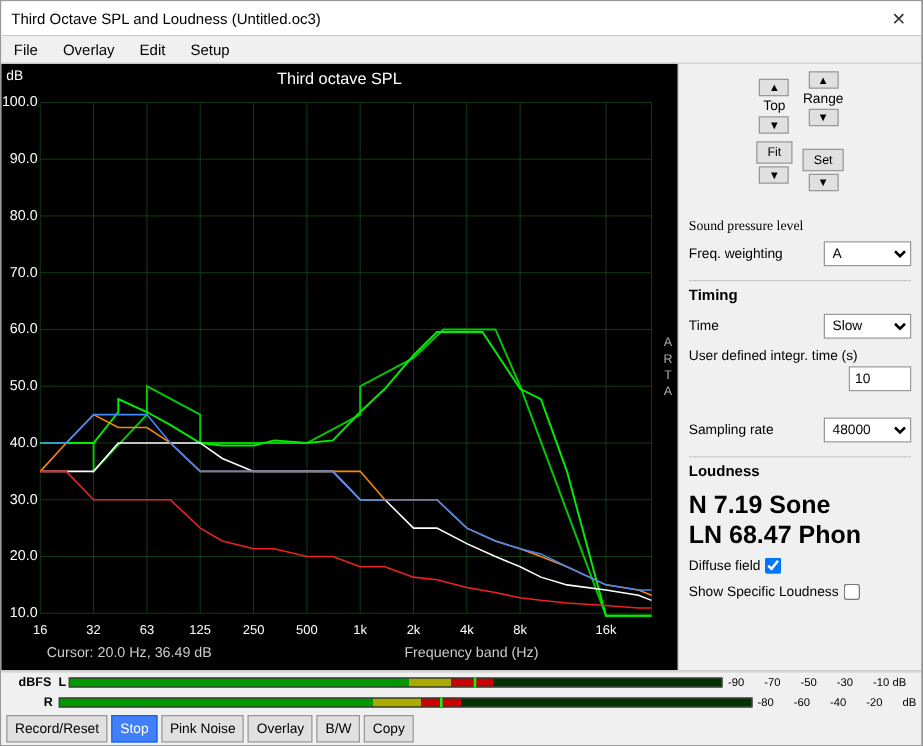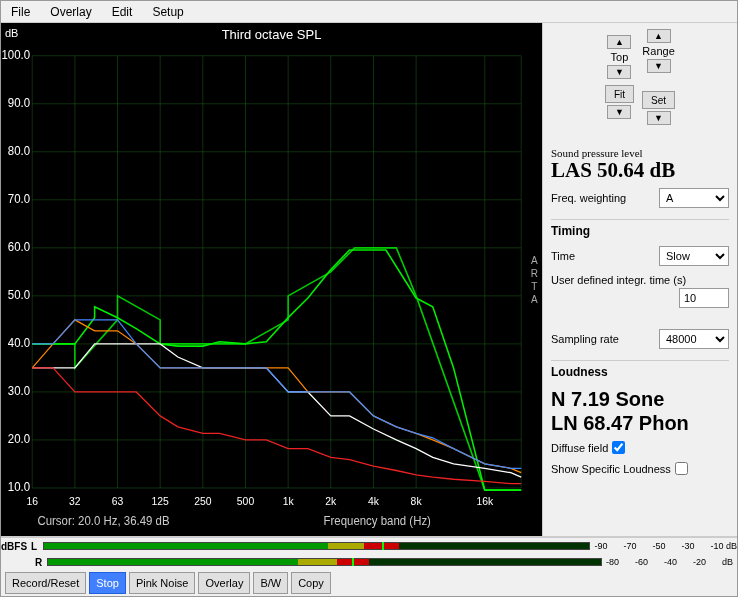--- a/index.html
+++ b/index.html
@@ -34,20 +34,24 @@
     
     .button-row { display: flex; align-items: center; padding: 2px 4px; gap: 3px; height: 26px; }
     .action-btn { font-size: 11px; border: 1px solid #999; background: #e0e0e0; padding: 2px 6px; cursor: pointer; height: 22px; white-space: nowrap; }
     .action-btn.active { background: #4080ff; color: #fff; border-color: #2060dd; text-align: center; }
   </style>
 </head>
 <body>
 
 <div class="window">
 
+  <div class="title-bar">
+    <span class="title-text">Third Octave SPL and Loudness (Untitled.oc3)</span>
+    <button class="close-btn">✕</button>
+  </div>
 
   <div class="menu-bar">
     <span class="menu-item">File</span>
     <span class="menu-item">Overlay</span>
     <span class="menu-item">Edit</span>
     <span class="menu-item">Setup</span>
   </div>
 
   <div class="main-content">
 
@@ -160,21 +164,20 @@
           <span style="font-size:11px;">Range</span>
           <button class="nav-btn" style="width:24px;height:14px;">▼</button>
           <span style="font-size:11px; margin-top:2px; visibility:hidden;">x</span>
           <button class="action-btn" style="font-size:10px; padding:1px 8px; height:18px;">Set</button>
           <button class="nav-btn" style="width:24px;height:14px;">▼</button>
         </div>
       </div>
 
       <div style="margin-top:16px;font-family:Liberation Serif, serif;">
         <div style="font-size:11px; color:#000;">Sound pressure level</div>
-        <div style="font-size:21px; font-weight:bold; line-height:1.1;">LAS 50.64 dB</div>
       </div>
 
       <div class="field-row">
         <span class="field-label">Freq. weighting</span>
         <select class="field-select">
           <option>A</option>
           <option>B</option>
           <option>C</option>
           <option>Z</option>
         </select>
@@ -218,21 +221,21 @@
         <span class="checkbox-label">Show Specific Loudness</span>
         <input type="checkbox" style="">
       </div>
     </div>
   </div>
 
   <div class="bottom-area">
 
     <div style="background:#f0f0f0; border-top:1px solid #ccc;">
 
-      <div style="display:flex; align-items:center; height:16px; padding:1px 0; gap:2px;">
+      <div style="display:flex; align-items:center; height:16px; padding:1px 12px; gap:2px;text-align:right;">
         <span style="font-size:10px; font-weight:bold; width:28px;">dBFS</span>
         <span style="font-size:10px; font-weight:bold; width:10px;">L</span>
         <div style="flex:1; position:relative; height:8px; background:#003300; border:1px solid #444;">
 
           <div style="position:absolute; left:0; top:0; height:100%; width:65%; background:linear-gradient(to right, #009900 0%, #009900 80%, #aaaa00 80%, #aaaa00 90%, #cc0000 90%, #cc0000 100%);"></div>
 
           <div style="position:absolute; left:62%; top:-1px; width:2px; height:calc(100% + 2px); background:#00ff00;"></div>
         </div>
         <div style="display:flex; gap:16px; font-size:9px; color:#000; margin-left:2px;">
           <span>-90</span>

